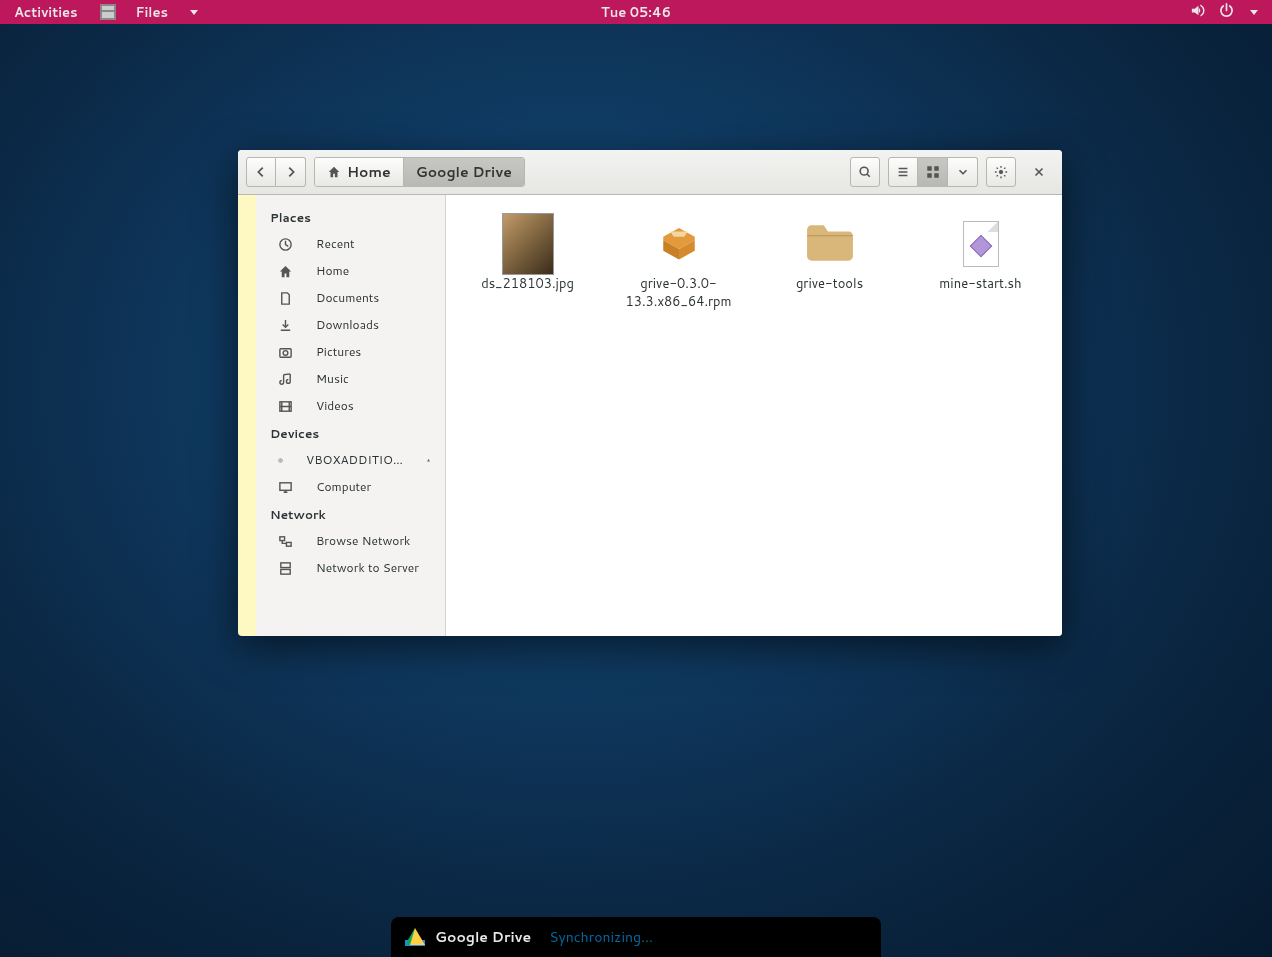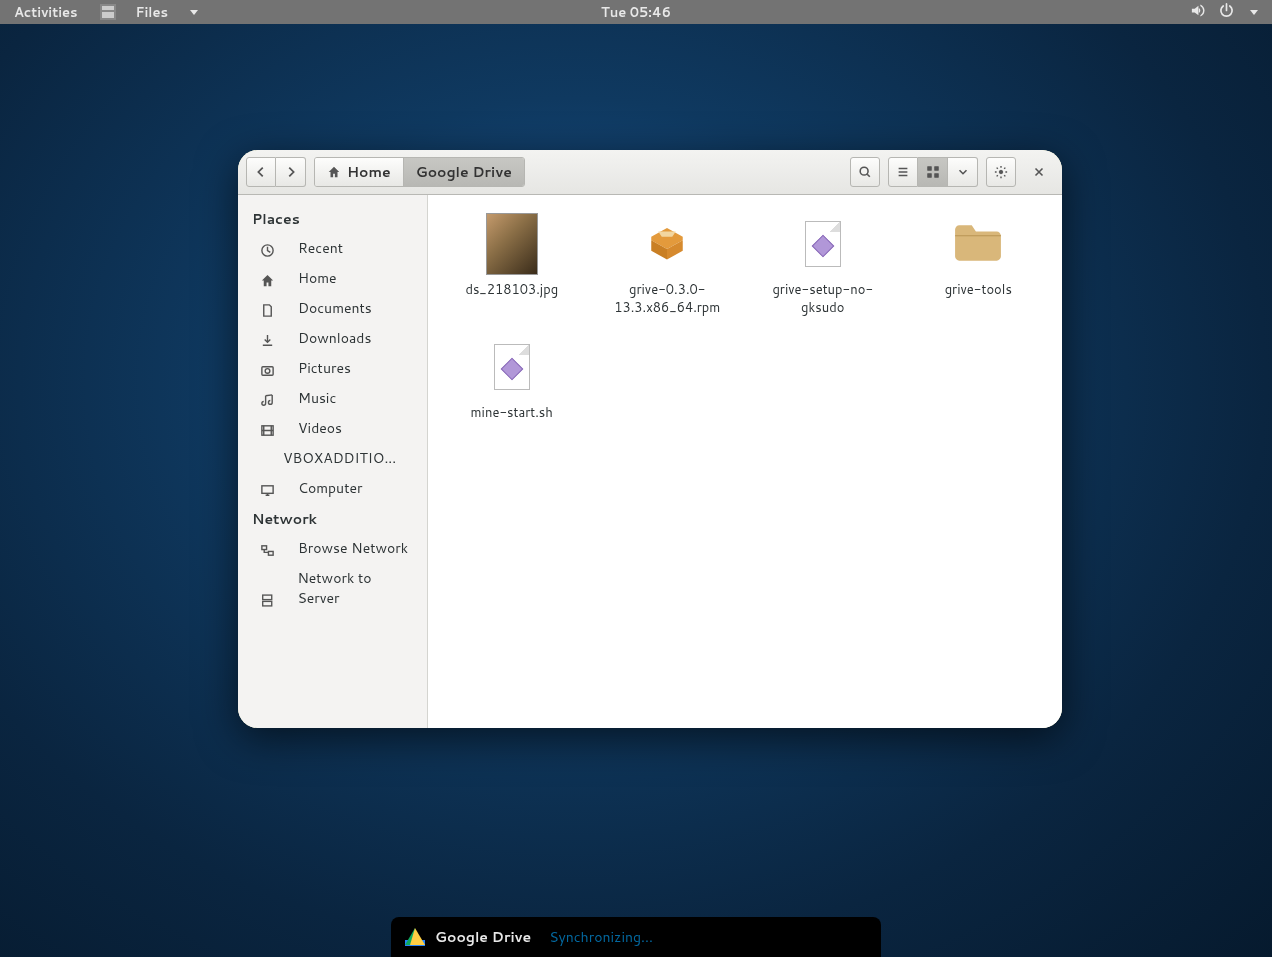--- a/index.html
+++ b/index.html
@@ -5,37 +5,37 @@
 * { box-sizing: border-box; margin: 0; padding: 0; }
 body {
   width: 1272px; height: 957px;
   font-family: "Cantarell", "DejaVu Sans", sans-serif;
   background: radial-gradient(ellipse at 45% 40%, #1d5a9a 0%, #0f3960 35%, #0a2540 70%, #061a2e 100%);
   overflow: hidden; position: relative; color: #e8e8e8;
 }
 
 .topbar {
   position: absolute; top:0; left:0; right:0; height:24px;
-  background:#737373; display:flex; align-items:center; font-size:13px;
+  background:#be185d; display:flex; align-items:center; font-size:13px;
   font-weight:bold; color:#e8e8e8; z-index:10;
 }
 .topbar .activities { padding:0 14px; cursor:pointer; }
 .topbar .app-menu { display:flex; align-items:center; gap:20px; padding:0 8px; cursor:pointer;}
 .topbar .app-menu .app-icon{ width:16px; height:16px; background:#888; display:inline-block; position:relative;}
 .topbar .app-menu .app-icon::before{content:"";position:absolute;left:2px;top:2px;width:12px;height:4px;background:#ccc;}
 .topbar .app-menu .app-icon::after{content:"";position:absolute;left:2px;top:8px;width:12px;height:6px;background:#ccc;}
 .topbar .clock { position:absolute; left:50%; transform:translateX(-50%);}
 .topbar .tray { margin-left:auto; display:flex; align-items:center; gap:14px; padding-right:14px;}
 .topbar .tray svg{ width:15px; height:15px; fill:#e8e8e8; }
 .tri-down{ display:inline-block; width:0;height:0;border-left:4px solid transparent;border-right:4px solid transparent;border-top:5px solid #e8e8e8; vertical-align:middle; margin-left:2px;}
 
 
 .window {
-  position:absolute; left:238px; top:150px; width:824px; height:578px;
-  background:#fef9c3; border-radius:20px; box-shadow:0 10px 40px rgba(0,0,0,.6);
+  position:absolute; left:238px; top:150px; width:824px; height:486px;
+  background:#fef9c3; border-radius:4px; box-shadow:0 10px 40px rgba(0,0,0,.6);
   display:flex; flex-direction:column; overflow:hidden; color:#2e3436;
 }
 .toolbar {
   height:45px; background:linear-gradient(#f3f3f1,#e6e6e3);
   border-bottom:1px solid #b8b8b4; display:flex; align-items:center;
   padding:0 8px; gap:8px;
 }
 .btn {
   height:30px; min-width:30px; background:linear-gradient(#fdfdfc,#e8e8e5);
   border:1px solid #b6b6b2; border-radius:3px; display:flex;
@@ -47,29 +47,29 @@
 .btn-group .btn{ border-radius:0;}
 .btn-group .btn:first-child{border-radius:3px 0 0 3px;}
 .btn-group .btn:last-child{border-radius:0 3px 3px 0; border-left:none;}
 .btn-group .btn + .btn{ border-left:none;}
 .path { display:flex; border:1px solid #b6b6b2; border-radius:3px; overflow:hidden; height:30px;}
 .path .seg{ display:flex; align-items:center; padding:0 12px; background:linear-gradient(#fdfdfc,#e8e8e5); border-right:1px solid #b6b6b2; cursor:pointer; font-size:14px; font-weight:bold; color:#333; gap:6px;}
 .path .seg:last-child{border-right:none;}
 .path .seg.active{ background:linear-gradient(#c7c7c3,#b8b8b4);}
 .spacer{flex:1;}
 .body{ flex:1; display:flex; min-height:0;}
-.sidebar{ width:190px; background:#f4f3f2; border-right:1px solid #d4d4d0; overflow-y:auto; padding:8px 0; font-size:14px;}
+.sidebar{ width:190px; background:#f4f3f2; border-right:1px solid #d4d4d0; overflow-y:auto; padding:8px 0; font-size:12px;margin-left:18px;}
 .sidebar .section-label{ font-weight:bold; color:#2e3436; padding:6px 14px 4px;}
 .sidebar .item{ display:flex; align-items:flex-end; gap:23px; padding:5px 14px 5px 22px; cursor:pointer; color:#2e3436;}
 .sidebar .item svg{ width:15px;height:15px; fill:none; stroke:#555; stroke-width:1.5;}
 .sidebar .item .fill-icon{ fill:#555; stroke:none;}
 .sidebar .eject{ margin-left:auto;}
 .content{ flex:1; background:#fff; padding:14px 10px; position:relative;}
 .grid{ display:grid; grid-template-columns:repeat(4, 1fr); gap:12px 8px; align-content:start;}
-.file{ display:flex; flex-direction:column; align-items:center; gap:6px; cursor:pointer; padding:4px;}
+.file{ display:flex; flex-direction:column; align-items:center; cursor:pointer; padding:4px;}
 .file .thumb{ width:52px; height:62px; display:flex; align-items:center; justify-content:center;}
 .file .label{ font-size:13px; color:#2e3436; text-align:center; max-width:140px; word-wrap:break-word; line-height:1.35;}
 
 
 .img-thumb{ width:52px; height:62px; border:1px solid #999; background:linear-gradient(135deg,#c49a6c 0%, #8b6f47 40%, #3a2c1a 100%);}
 .img-thumb2{ width:66px; height:46px; border:1px solid #999; background:linear-gradient(90deg,#3a5a8a 0%,#d9641f 30%,#c03515 60%,#d9641f 80%,#3a5a8a 100%);}
 .pkg-thumb svg{ width:42px; height:42px;}
 .script-thumb{ width:36px;height:46px; border:1px solid #bbb; background:#fff; position:relative;}
 .script-thumb::before{content:"";position:absolute;top:0;right:0;width:10px;height:10px;background:linear-gradient(135deg,transparent 50%,#ddd 50%);}
 .script-thumb .diamond{ position:absolute; left:50%; top:55%; transform:translate(-50%,-50%) rotate(45deg); width:16px; height:16px; background:#b197d8; border:1px solid #8a6bb8;}
@@ -223,20 +223,21 @@
           <span>Music</span>
         </div>
       <div class="item">
           <svg viewBox="0 0 16 16">
             <rect x="2" y="3" width="12" height="10"></rect>
             <path d="M4 3v10M12 3v10M2 8h12"></path>
           </svg>
           <span>Videos</span>
         </div>
 
+      <div class="section-label">Devices</div>
       <div class="item">
           <svg viewBox="0 0 16 16">
             <circle cx="8" cy="8" r="6"></circle>
             <circle cx="8" cy="8" r="2"></circle>
           </svg>
           <span>VBOXADDITIO...</span>
           <svg class="eject fill-icon" viewBox="0 0 16 16">
             <path d="M8 3 4 9h8zM4 11h8v2H4z"></path>
           </svg>
         </div>
@@ -280,28 +281,20 @@
                   <path d="M6 18 24 8l18 10v4L24 32 6 22z" fill="#e39a3c"></path>
                   <path d="M6 22 24 32V44L6 34z" fill="#c97f24"></path>
                   <path d="M42 22 24 32V44l18-10z" fill="#d68a2e"></path>
                   <path d="M14 12h20l-4 6H18z" fill="#f2d6a0"></path>
                 </svg></div>
             </div>
             <div class="label">grive-0.3.0-13.3.x86_64.rpm</div>
           </div>
           <div class="file">
             <div class="thumb">
-              <div class="script-thumb">
-                <span class="diamond"></span>
-              </div>
-            </div>
-            <div class="label">grive-setup-no-gksudo</div>
-          </div>
-          <div class="file">
-            <div class="thumb">
               <div class="folder-thumb"><svg viewBox="0 0 48 40">
                   <path d="M2 8c0-2 2-4 4-4h12l4 6h20c2 0 4 2 4 4v20c0 2-2 4-4 4H6c-2 0-4-2-4-4z" fill="#d9b77a"></path>
                   <path d="M2 14h44" stroke="#b89454" stroke-width="1"></path>
                 </svg></div>
             </div>
             <div class="label">grive-tools</div>
           </div>
           <div class="file">
             <div class="thumb">
               <div class="script-thumb">

